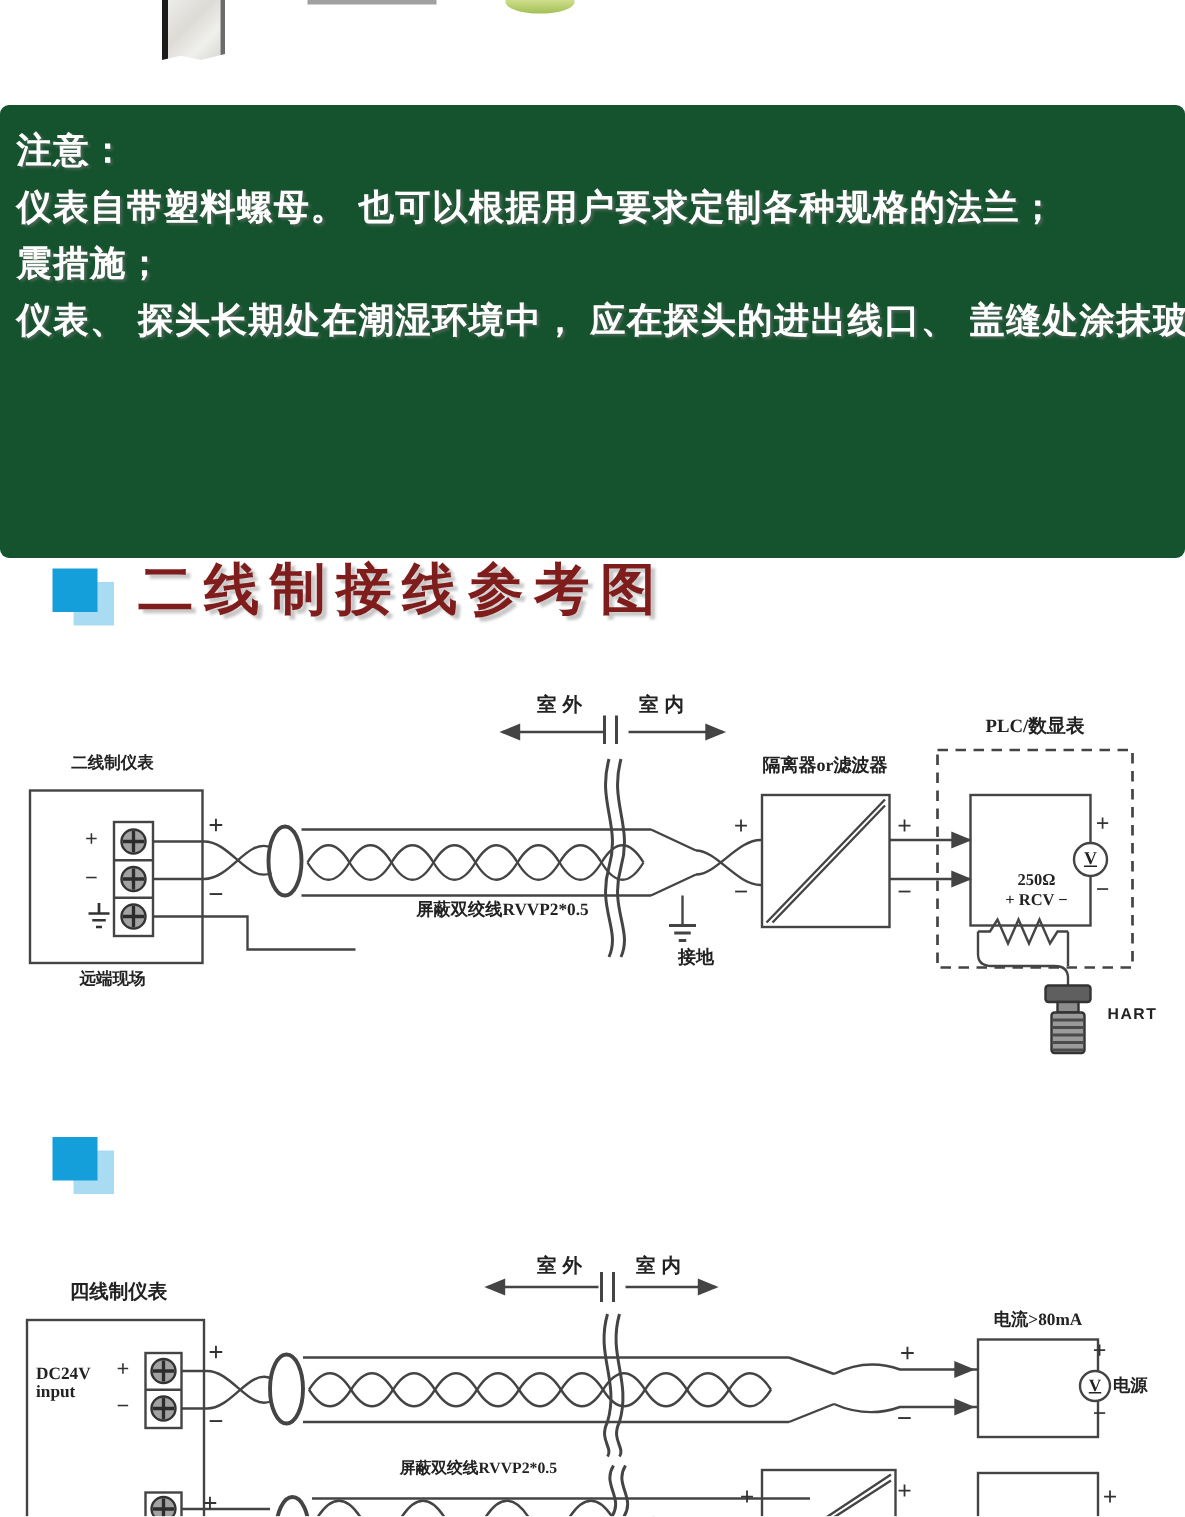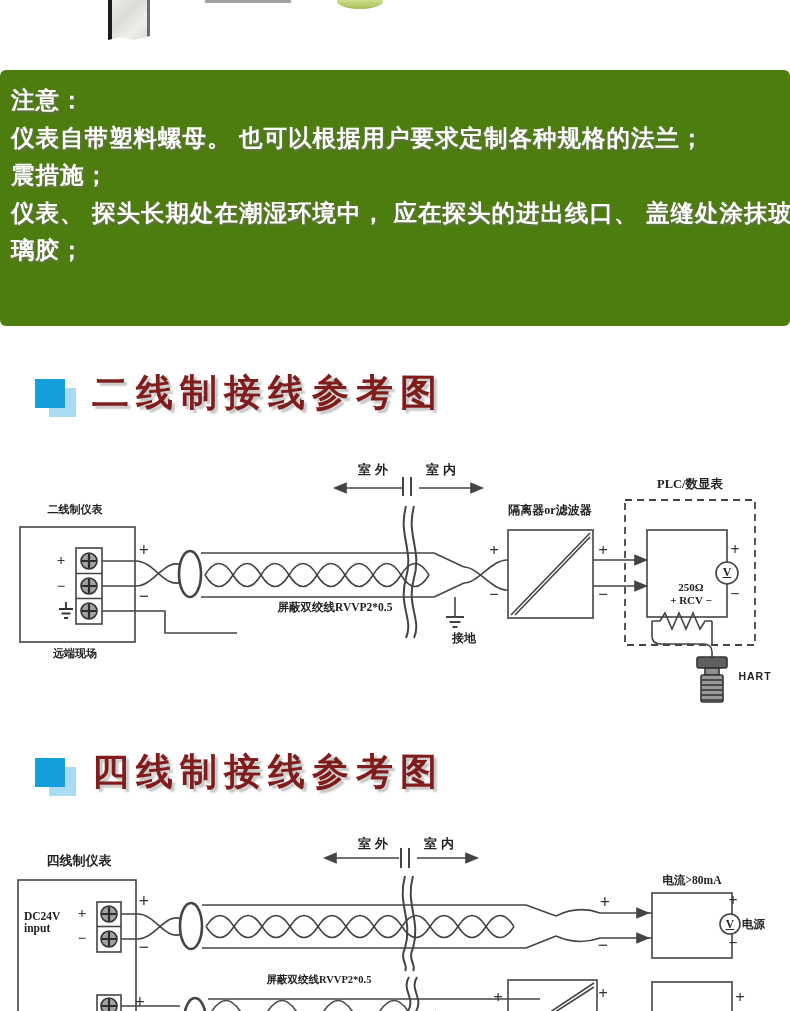--- a/index.html
+++ b/index.html
@@ -7,21 +7,21 @@
         font-family:"Liberation Sans","DejaVu Sans",sans-serif;}
   
   .photo-frag{position:absolute;left:108px;top:0;width:35px;height:40px;
       background:linear-gradient(135deg,#ececea 0%,#dddbd6 40%,#efefec 70%,#d8d8d4 100%);
       border-left:4px solid #1b1b1b;border-right:3px solid #6b6b6b;
       clip-path:polygon(0 0,100% 0,100% 90%,62% 100%,30% 93%,0 100%);}
   .gray-line{position:absolute;left:205px;top:0;width:86px;height:3px;background:#a0a0a0;}
   .green-blob{position:absolute;left:337px;top:0;width:46px;height:9px;
       background:linear-gradient(#cede8c,#a3bf56);border-radius:0 0 60% 60%/0 0 100% 100%;}
   
-  .notice{position:absolute;left:0;top:70px;width:790px;height:256px;background:#4d7c0f;
+  .notice{position:absolute;left:0;top:70px;width:790px;height:302px;background:#14532d;
       border-radius:6px;box-sizing:border-box;padding:12px 8px 0 11px;}
   .nline{color:#ffffff;font-weight:bold;font-size:23.5px;line-height:37.5px;letter-spacing:1px;
       text-shadow:1.5px 1.5px 2px rgba(110,110,110,.65);white-space:nowrap;}
   
   .sq{position:absolute;}
   .heading-text{position:absolute;font-size:37px;font-weight:900;color:#7f1d1d;letter-spacing:7px;
       text-shadow:3px 3px 2px #c6c6c6;white-space:nowrap;}
   
   .diagram{position:absolute;left:0;width:790px;}
   .diagram svg{position:absolute;left:0;top:0;}
@@ -39,21 +39,20 @@
 
   <div class="photo-frag"></div>
   <div class="gray-line"></div>
   <div class="green-blob"></div>
 
   <div class="notice">
     <div class="nline">注意：</div>
     <div class="nline">仪表自带塑料螺母。 也可以根据用户要求定制各种规格的法兰；</div>
     <div class="nline">震措施；</div>
     <div class="nline">仪表、 探头长期处在潮湿环境中， 应在探头的进出线口、 盖缝处涂抹玻</div>
-    <div class="nline">璃胶；</div>
   </div>
 
   <div class="sq" style="left:49px;top:388px;width:27px;height:29px;background:#a9dcf3;"></div>
   <div class="sq" style="left:35px;top:379px;width:30px;height:29px;background:#149fdb;"></div>
   <div class="heading-text" style="left:92px;top:368px;">二线制接线参考图</div>
 
   <div class="diagram" style="top:450px;height:265px;">
     <svg width="790" height="265" viewBox="0 0 790 265">
       <g stroke="#444" fill="none" stroke-width="1.6">
 
@@ -169,21 +168,20 @@
     <div class="lbl" style="left:660px;top:131px;width:62px;font-size:11px;">250Ω</div>
     <div class="lbl" style="left:652px;top:144px;width:78px;font-size:11px;">+ RCV −</div>
     <div class="lbl u" style="left:720px;top:116px;width:14px;font-size:12px;">V</div>
     <div class="sign" style="left:727px;top:92px;width:16px;font-size:16px;">+</div>
     <div class="sign" style="left:727px;top:136px;width:16px;font-size:16px;">−</div>
     <div class="lbl hartlbl" style="left:731px;top:220px;width:48px;font-size:10.5px;">HART</div>
   </div>
 
   <div class="sq" style="left:49px;top:767px;width:27px;height:29px;background:#a9dcf3;"></div>
   <div class="sq" style="left:35px;top:758px;width:30px;height:29px;background:#149fdb;"></div>
-  <div class="heading-text" style="left:92px;top:747px;">四线制接线参考图</div>
 
   <div class="diagram" style="top:830px;height:181px;">
     <svg width="790" height="181" viewBox="0 0 790 181">
       <g stroke="#444" fill="none" stroke-width="1.6">
 
         <g>
           <path d="M325,28 H399 M417,28 H477"></path>
           <polygon points="325,28 336,23.5 336,32.5" fill="#444"></polygon>
           <polygon points="477,28 466,23.5 466,32.5" fill="#444"></polygon>
           <path d="M401,18 V38 M409,18 V38" stroke-width="2"></path>

